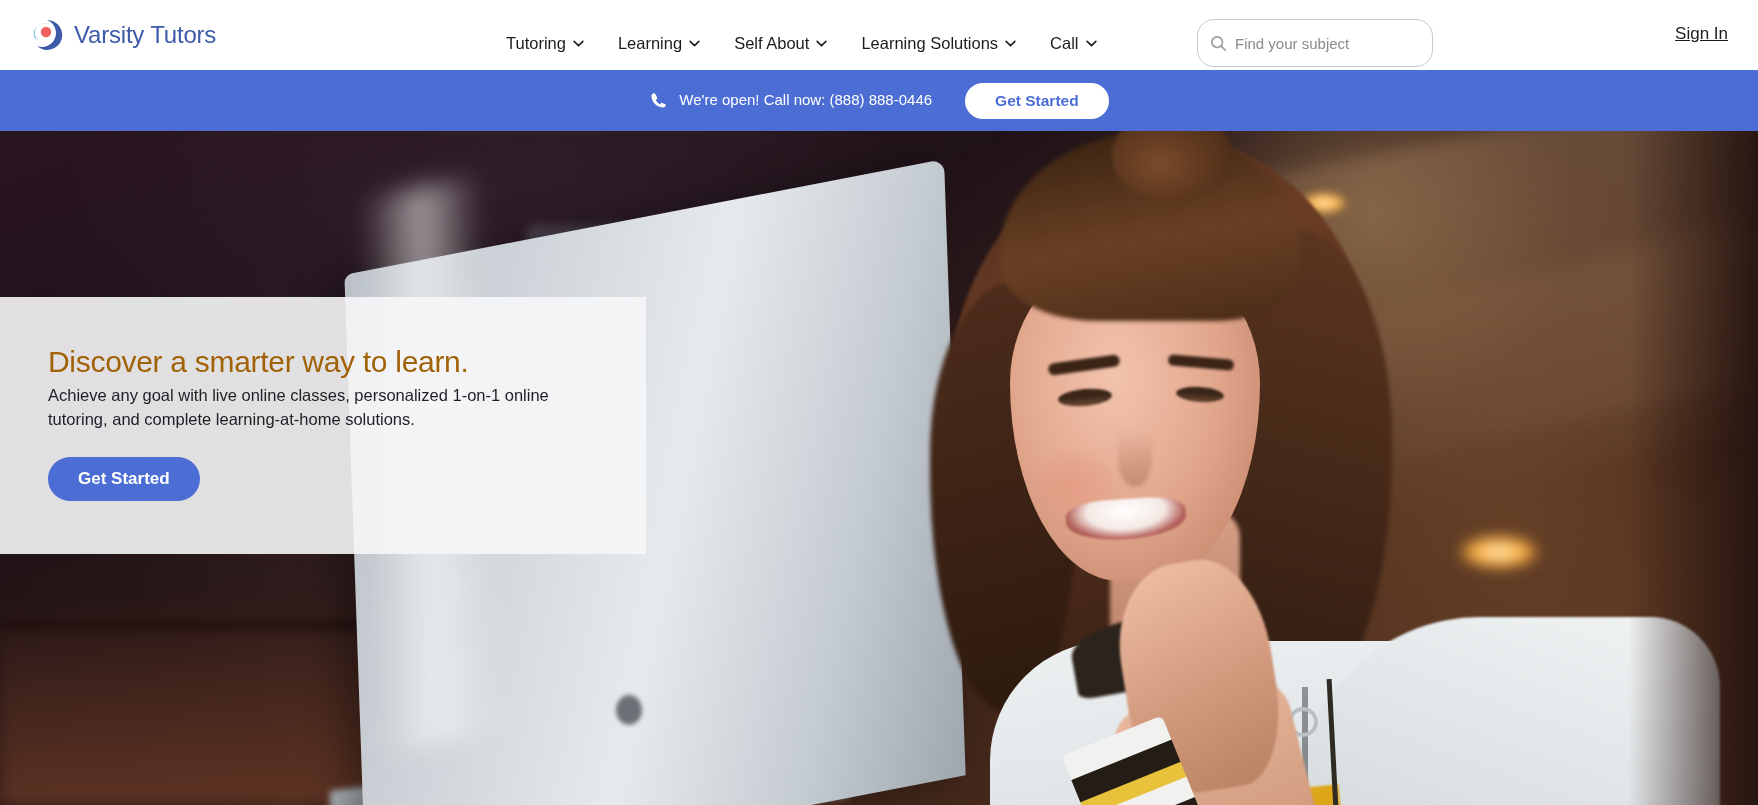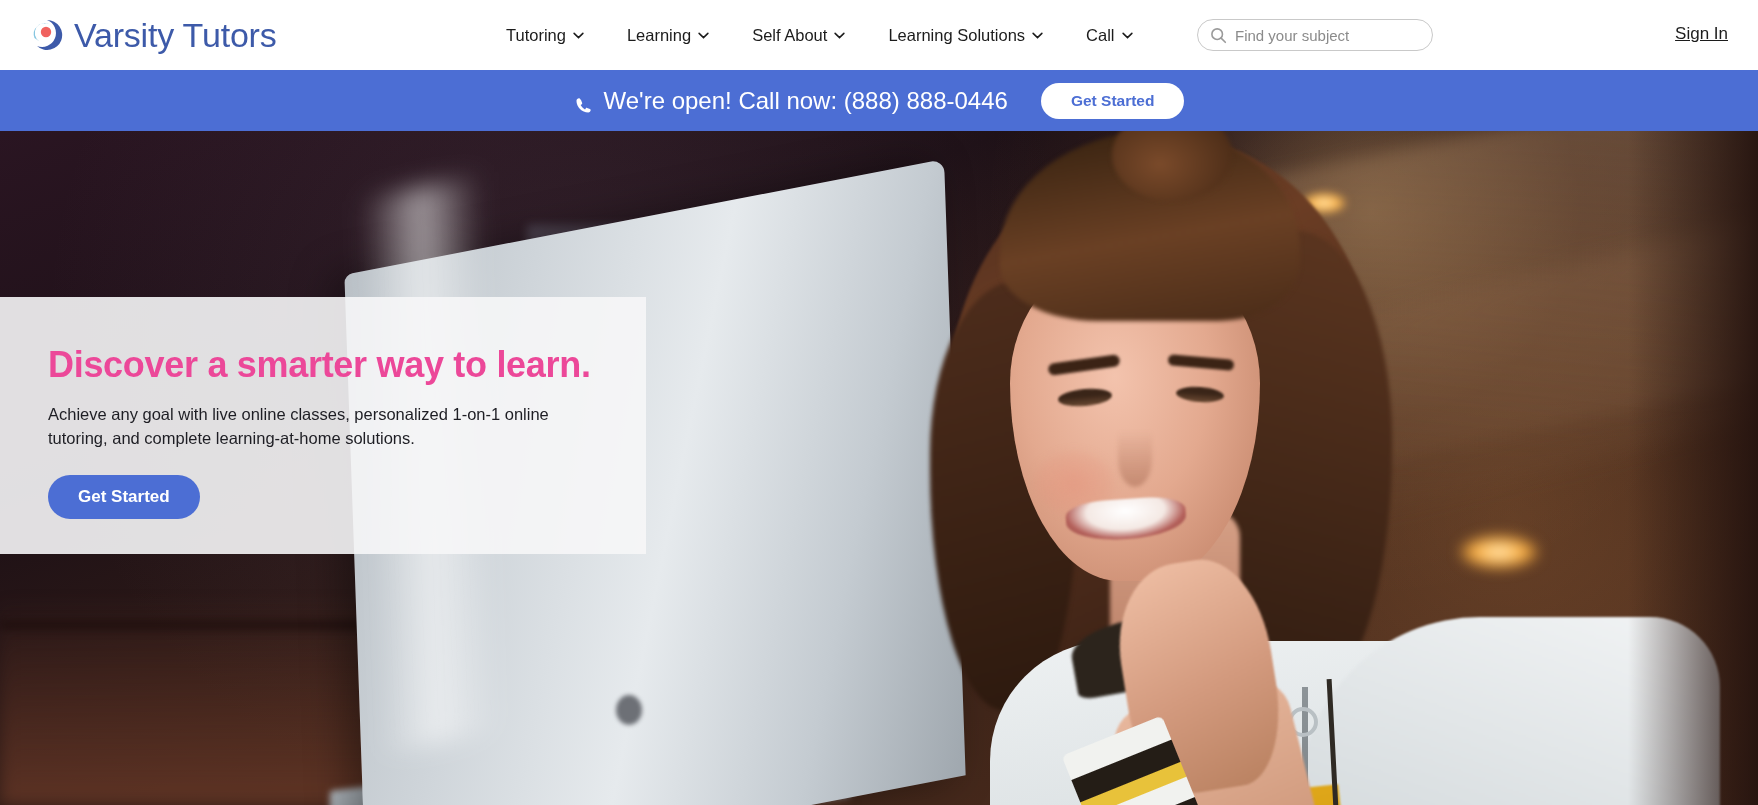--- a/index.html
+++ b/index.html
@@ -18,39 +18,39 @@
     background: #ffffff;
     display: flex; align-items: center;
   }
   .logo-wrap {
     display: flex; align-items: center;
     margin-left: 30px; gap: 10px;
     cursor: pointer;
   }
   .logo-mark { width: 34px; height: 34px; display: block; }
   .logo-text {
-    font-size: 34px; color: #3d5aa9;
+    font-size: 24px; color: #3d5aa9;
     letter-spacing: -0.2px; font-weight: 400;
     white-space: nowrap;
   }
 
   .nav {
-    position: absolute; left: 506px; top: 0;
-    height: 70px; display: flex; align-items: center; gap: 43px;
+    position: absolute; left: 506px; top: 8px;
+    height: 70px; display: flex; align-items: center; gap: 34px;
   }
   .nav-item {
     display: flex; align-items: center; gap: 7px;
     font-size: 16.5px; color: #1c1c1c; cursor: pointer;
     white-space: nowrap;
   }
   .chev { width: 11px; height: 7px; display: block; flex: none; }
 
   .search-box {
     position: absolute; right: 325px; top: 19px;
-    width: 236px; height: 32px;
+    width: 236px; height: 48px;
     border: 1px solid #c9c9c9; border-radius: 17px;
     display: flex; align-items: center; padding-left: 12px;
     background: #fff;
   }
   .search-icon { width: 17px; height: 17px; flex: none; }
   .search-input {
     border: 0; outline: 0; background: transparent;
     margin-left: 8px; font-size: 15px; color: #333;
     font-family: "Liberation Sans", sans-serif; width: 180px;
   }
@@ -64,22 +64,22 @@
 
   
   .banner {
     position: absolute; top: 70px; left: 0;
     width: 1758px; height: 61px;
     background: #4c6ed4;
     display: flex; align-items: center; justify-content: center;
     gap: 33px;
   }
   .banner-call {
-    display: flex; align-items: flex-end; gap: 11px;
-    color: #ffffff; font-size: 24px; cursor: pointer;
+    display: flex; align-items: flex-start; gap: 11px;
+    color: #ffffff; font-size: 15px; cursor: pointer;
     white-space: nowrap;
   }
   .phone-icon { width: 19px; height: 19px; flex: none; }
   .banner-btn {
     background: #ffffff; color: #4c6ed4;
     border: 0; border-radius: 20px;
     height: 36px; padding: 0 30px;
     font-size: 15.5px; font-weight: bold; cursor: pointer;
     font-family: "Liberation Sans", sans-serif;
     white-space: nowrap;
@@ -356,26 +356,26 @@
 
   
   .hero-panel {
     position: absolute;
     left: 0; top: 166px;
     width: 646px; height: 257px;
     background: rgba(246,246,247,0.90);
     padding: 48px 0 0 48px;
   }
   .hero-title {
-    font-size: 36px; font-weight: 700;
-    color: #ec4899; letter-spacing: -0.3px;
+    font-size: 30px; font-weight: 400;
+    color: #a16207; letter-spacing: -0.3px;
     line-height: 1.1; white-space: nowrap;
   }
   .hero-sub {
-    margin-top: 18px;
+    margin-top: 6px;
     font-size: 16.5px; line-height: 1.45;
     color: #1e1e24; max-width: 540px;
   }
   .hero-btn {
     margin-top: 25px;
     background: #4c6ed4; color: #ffffff;
     border: 0; border-radius: 24px;
     height: 44px; padding: 0 30px;
     font-size: 17px; font-weight: bold; cursor: pointer;
     font-family: "Liberation Sans", sans-serif;

